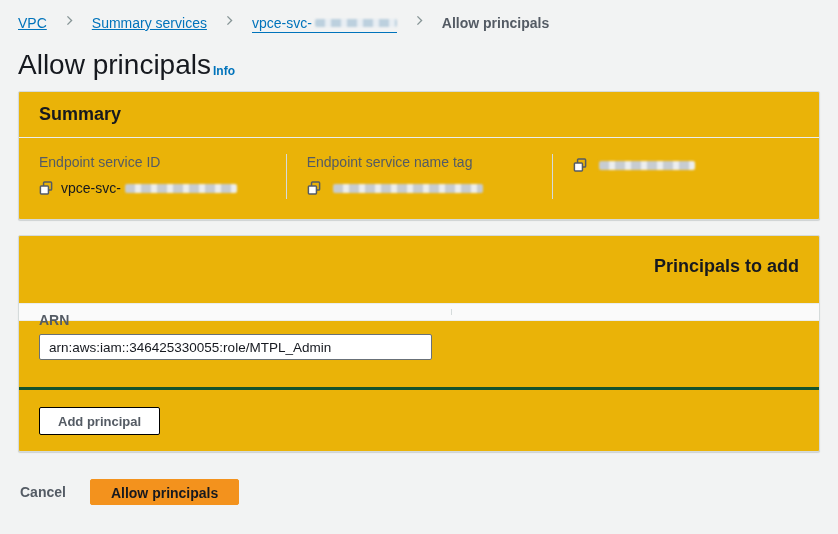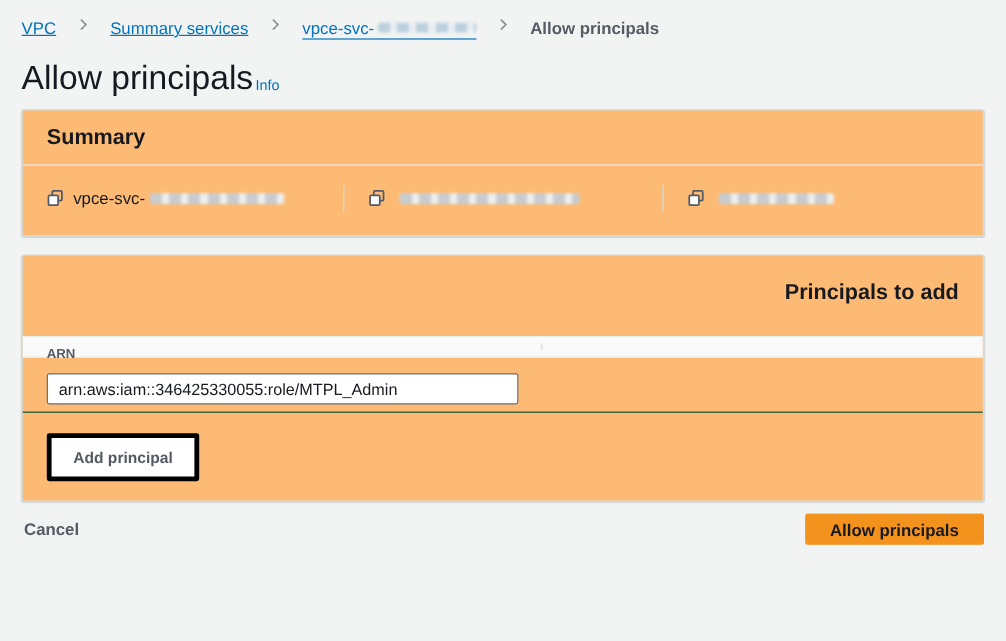--- a/index.html
+++ b/index.html
@@ -15,24 +15,24 @@
 
   
   .breadcrumb { display:flex; align-items:flex-start; gap:17px; padding-top:15px; font-size:14px; }
   .crumb-link { color:#0073bb; text-decoration:underline; cursor:pointer; }
   .crumb-link-redacted { color:#0073bb; text-decoration:none; border-bottom:1px solid #0073bb; display:inline-flex; align-items:center; gap:3px; padding-bottom:1px; cursor:pointer; }
   .crumb-current { color:#545b64; font-weight:700; }
   .chev { display:inline-block; line-height:0; }
 
   
   h1.page-title { margin:16px 0 0; font-size:28px; font-weight:400; color:#16191f; display:flex; align-items:flex-end; }
-  .info-link { color:#0073bb; font-size:12px; font-weight:400; margin-left:2px; padding-bottom:3px; cursor:pointer; }
+  .info-link { color:#0073bb; font-size:12px; font-weight:700; margin-left:2px; padding-bottom:3px; cursor:pointer; }
 
   
-  .card { background:#fdba74; border:1px solid #d5dbdb; border-radius:2px;
+  .card { background:#eab308; border:1px solid #d5dbdb; border-radius:2px;
           box-shadow:0 1px 1px rgba(0,28,36,0.15); }
   .summary-card { margin-top:10px; }
   .card-title { font-size:18px; font-weight:700; color:#16191f; }
   .summary-header { padding:12px 20px; border-bottom:1px solid #eaeded; }
   .summary-grid { display:grid; grid-template-columns:1fr 1fr 1fr; padding:16px 0 20px; }
   .summary-col { padding:0 14px 0 20px; }
   .summary-col + .summary-col { border-left:1px solid #d5dbdb; }
   .field-label { color:#545b64; font-size:14px; margin-bottom:7px; }
   .field-value { font-size:14px; line-height:22px; color:#16191f; word-break:break-all; }
   .copy-icon { vertical-align:-2px; margin-right:8px; cursor:pointer; }
@@ -44,32 +44,32 @@
   .redacted.blue { background:repeating-linear-gradient(90deg,#bcd0de 0 10px,#e8eef3 10px 16px); }
   .r-crumb { width:82px; height:8px; }
   .r-f1 { width:112px; }
   .r-f2 { width:150px; }
   .r-f3 { width:96px; }
 
   
   .principals-card { margin-top:15px; }
   .principals-header { padding:20px 20px 26px;text-align:right; }
   .table-header { position:relative; background:#fafafa; border-top:1px solid #eaeded; border-bottom:1px solid #eaeded;
-                  padding:8px 20px; font-size:11px; font-weight:700; color:#545b64; height:14px; }
+                  padding:8px 20px; font-size:14px; font-weight:700; color:#545b64; height:14px; }
   .col-divider { position:absolute; left:432px; top:5px; bottom:5px; width:1px; background:#d5dbdb; }
-  .input-row { padding:13px 20px 6px; border-bottom:1px solid #14532d; }
+  .input-row { padding:13px 20px 27px; border-bottom:3px solid #14532d; }
   .arn-input { width:393px; height:26px; border:1px solid #687078; border-radius:2px; padding:0 9px;
                font-size:13.5px; font-family:"Liberation Sans", sans-serif; color:#16191f; background:#fff; }
   .button-row { padding:17px 20px 16px; }
-  .btn-secondary { background:#ffffff; border:4px solid #000000; border-radius:2px; color:#545b64;
-                   font-weight:700; font-size:13px; padding:5px 18px; height:40px; cursor:pointer;
+  .btn-secondary { background:#ffffff; border:1px solid #000000; border-radius:2px; color:#545b64;
+                   font-weight:700; font-size:13px; padding:5px 18px; height:28px; cursor:pointer;
                    font-family:"Liberation Sans", sans-serif; }
 
   
-  .footer-actions { display:flex; justify-content:space-between; align-items:center; gap:22px; margin-top:10px; }
+  .footer-actions { display:flex; justify-content:flex-start; align-items:center; gap:22px; margin-top:27px; }
   .btn-link { background:none; border:none; color:#545b64; font-weight:700; font-size:14px; cursor:pointer;
               font-family:"Liberation Sans", sans-serif; padding:4px 2px; }
   .btn-primary { background:#f3921d; border:1px solid #f3921d; border-radius:2px; color:#16191f;
                  font-weight:700; font-size:14px; padding:5px 20px; height:26px; cursor:pointer;
                  font-family:"Liberation Sans", sans-serif; }
 </style>
 </head>
 <body>
 
 <div class="page">
@@ -104,30 +104,32 @@
     <span class="info-link">Info</span>
   </h1>
 
   <section class="card summary-card">
     <div class="summary-header">
       <span class="card-title">Summary</span>
     </div>
     <div class="summary-grid">
 
       <div class="summary-col">
+        <div class="field-label">Endpoint service ID</div>
         <div class="field-value">
           <svg class="copy-icon" width="14" height="14" viewBox="0 0 16 16">
               <rect x="5.2" y="1.2" width="9.2" height="9.2" rx="1" fill="none" stroke="#545b64" stroke-width="1.7"></rect>
               <rect x="1.6" y="5.6" width="9.2" height="9.2" rx="1" fill="#ffffff" stroke="#545b64" stroke-width="1.7"></rect>
             </svg><span>vpce-svc-</span>
           <span class="redacted r-f1"></span>
         </div>
       </div>
 
       <div class="summary-col">
+        <div class="field-label">Endpoint service name tag</div>
         <div class="field-value">
           <svg class="copy-icon" width="14" height="14" viewBox="0 0 16 16">
               <rect x="5.2" y="1.2" width="9.2" height="9.2" rx="1" fill="none" stroke="#545b64" stroke-width="1.7"></rect>
               <rect x="1.6" y="5.6" width="9.2" height="9.2" rx="1" fill="#ffffff" stroke="#545b64" stroke-width="1.7"></rect>
             </svg><span></span>
           <span class="redacted r-f2"></span>
         </div>
       </div>
 
       <div class="summary-col">

